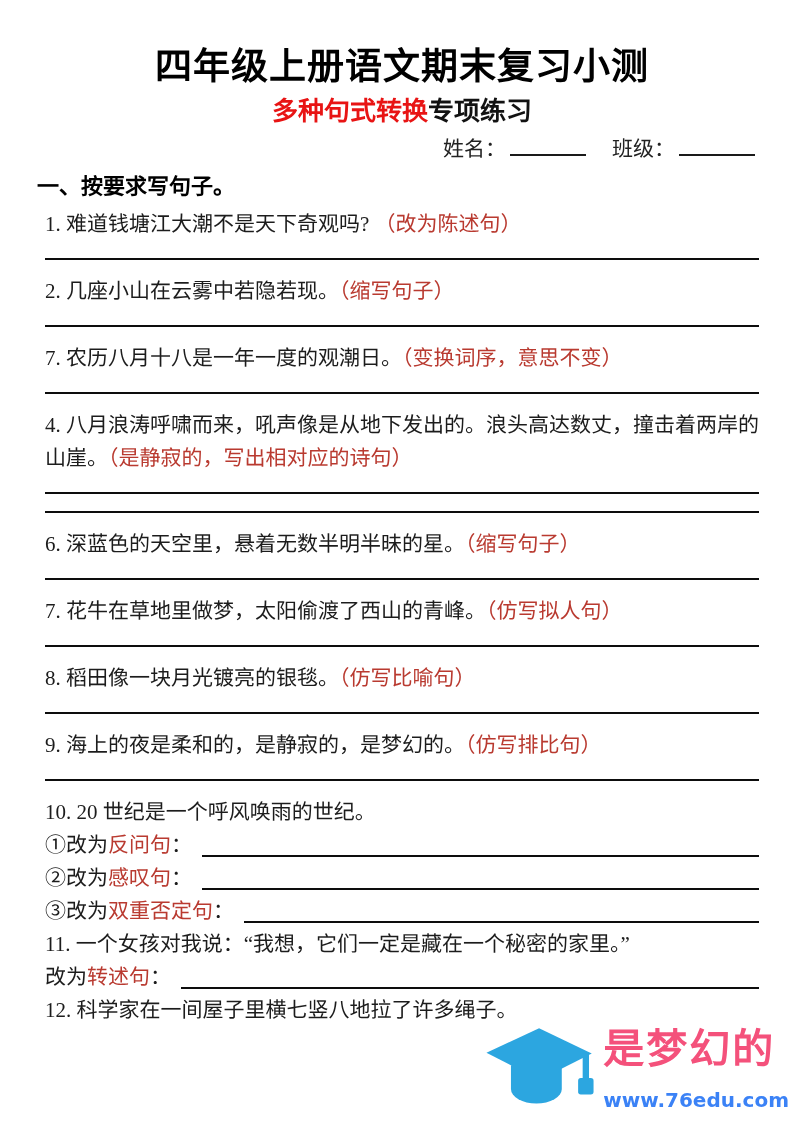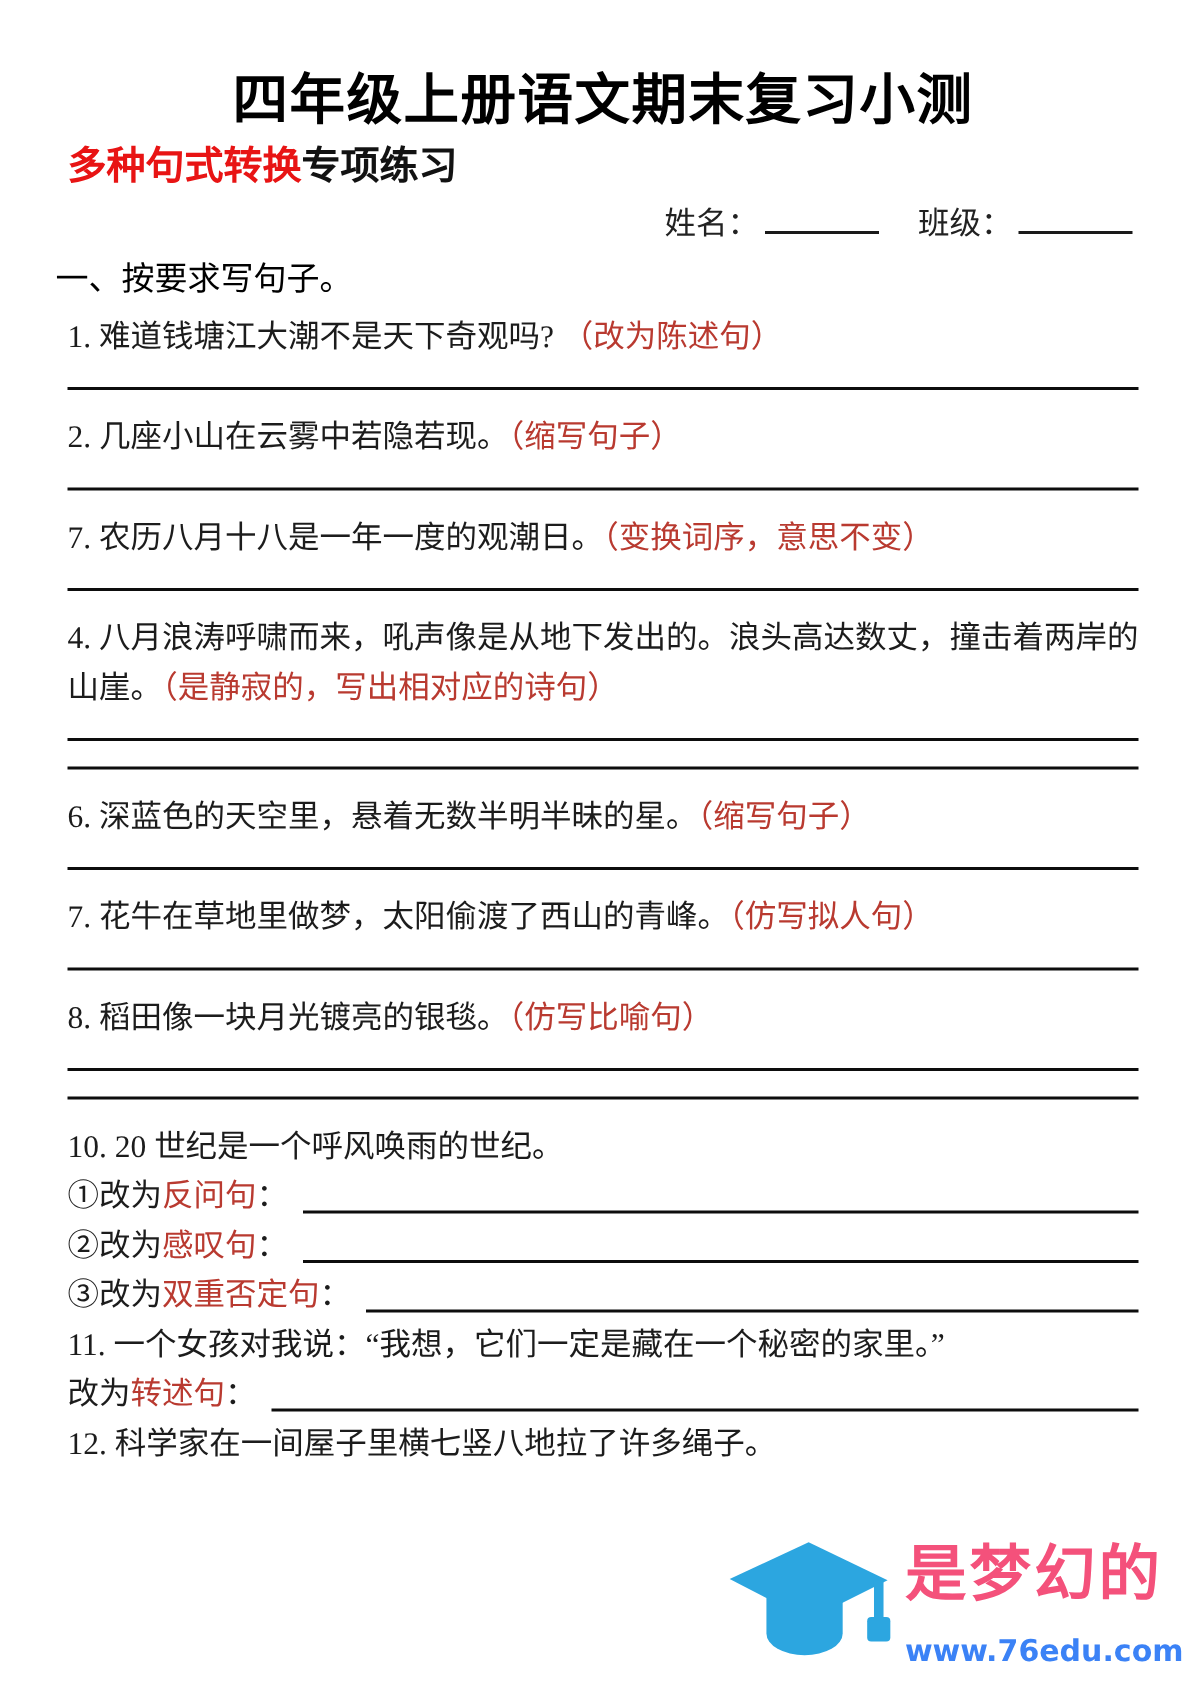--- a/index.html
+++ b/index.html
@@ -12,34 +12,34 @@
   .content { padding:44px 34px 0 45px; }
 
   .title {
     font-family:"DejaVu Sans","Liberation Sans",sans-serif;
     font-weight:bold; font-size:37px; line-height:1.25;
     text-align:center; color:#000; margin:0 0 5px 0; letter-spacing:1px;
   }
   .subtitle {
     font-family:"DejaVu Sans","Liberation Sans",sans-serif;
     font-weight:bold; font-size:26px; line-height:1.3;
-    color:#121212; margin:0 0 5px 0;
+    text-align:center; color:#121212; margin:0 0 5px 0;
   }
   .subtitle .bright-red { color:#e81414; }
 
   .name-row { text-align:right; font-size:21px; line-height:30px; margin:2px 0 8px 0; color:#222; }
   .blank {
     display:inline-block; width:76px; height:20px;
     border-bottom:2px solid #1a1a1a; margin:0 4px; vertical-align:baseline;
   }
   .field-gap { display:inline-block; width:22px; }
 
   .section-heading {
     font-family:"DejaVu Sans","Liberation Sans",sans-serif;
-    font-weight:normal; font-size:22px; line-height:30px;
+    font-weight:bold; font-size:22px; line-height:30px;
     color:#000; margin:4px 0 6px -8px;
   }
 
   .q-text { font-size:21px; line-height:33px; }
   .red { color:#b93a30; }
   .answer-line {
     border-bottom:2px solid #0d0d0d; height:0;
     margin-top:17px; margin-bottom:15px;
   }
 
@@ -117,20 +117,21 @@
       <div class="q-text"><span>7. 花牛在草地里做梦，太阳偷渡了西山的青峰。</span><span class="red">（仿写拟人句）</span></div>
       <div class="answer-line"></div>
     </div>
 
     <div>
       <div class="q-text"><span>8. 稻田像一块月光镀亮的银毯。</span><span class="red">（仿写比喻句）</span></div>
       <div class="answer-line"></div>
     </div>
 
     <div>
+      <div class="q-text"><span>9. 海上的夜是柔和的，是静寂的，是梦幻的。</span><span class="red">（仿写排比句）</span></div>
       <div class="answer-line"></div>
     </div>
 
     <div>
       <div class="q-text">10. 20 世纪是一个呼风唤雨的世纪。</div>
       <div class="sub-item">
         <span class="label">①改为</span>
           <span class="label red">反问句</span>
           <span class="label">：</span>
         <span class="fill-line"></span>

